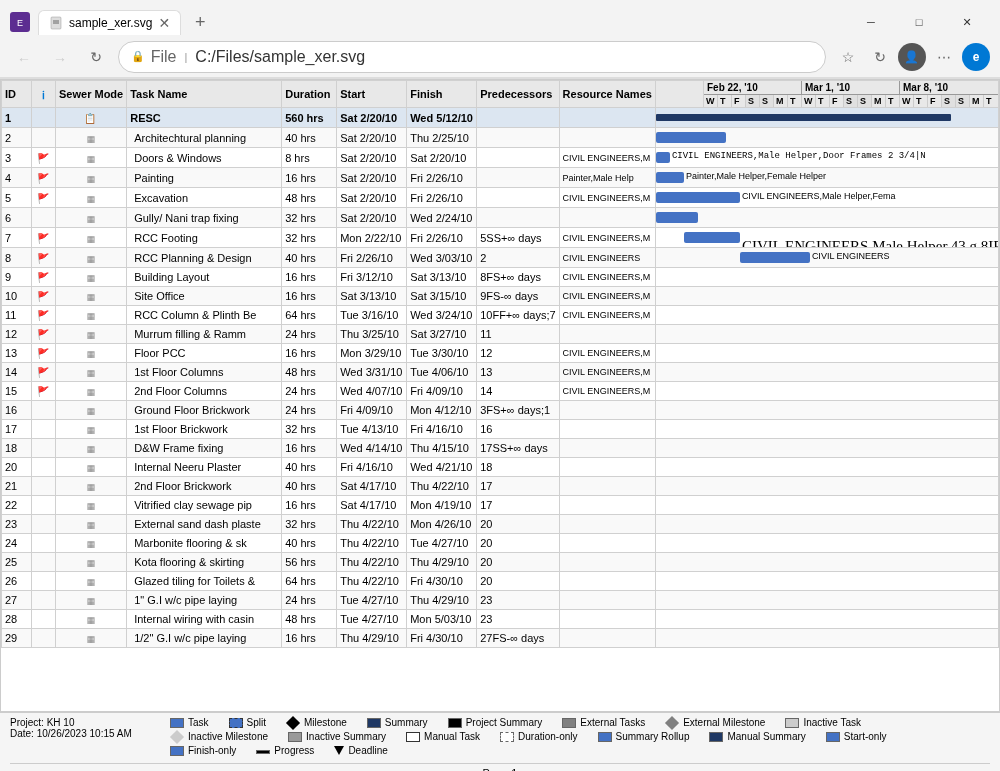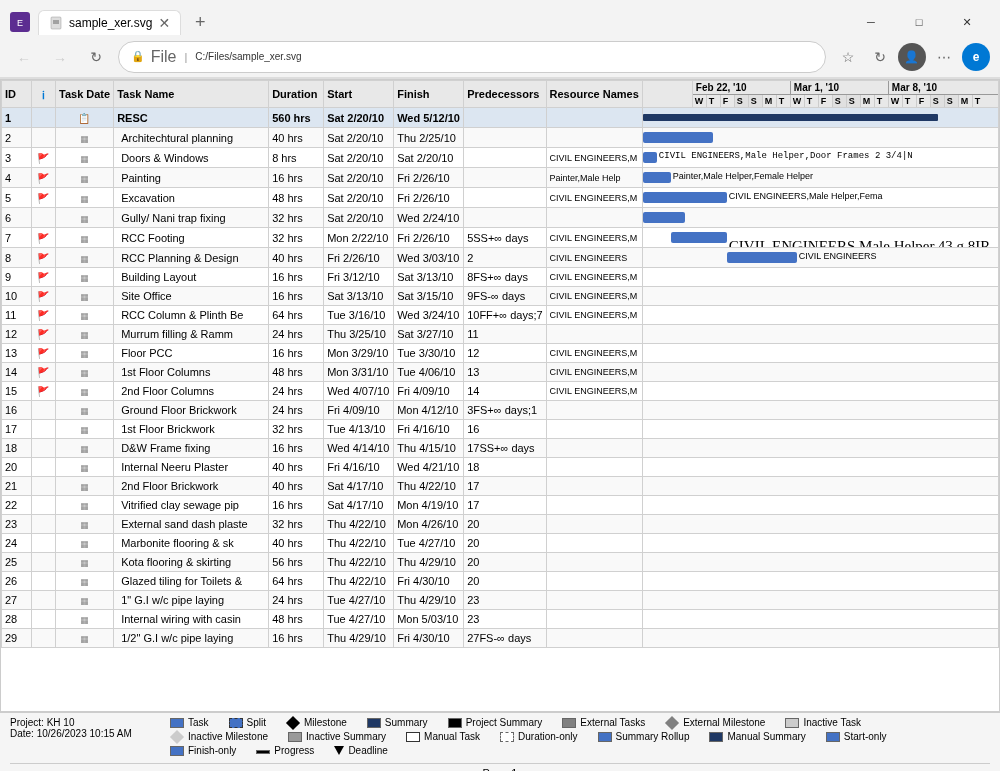--- a/index.html
+++ b/index.html
@@ -15,21 +15,21 @@
     .new-tab { font-size: 18px; color: #666; cursor: pointer; padding: 2px 6px; }
     .window-controls { display: flex; gap: 2px; }
     .win-btn { width: 46px; height: 30px; display: flex; align-items: center; justify-content: center; font-size: 11px; cursor: pointer; color: #333; }
 
     .address-bar { display: flex; align-items: center; gap: 8px; padding: 6px 10px 6px; background: #f3f3f3; border-bottom: 1px solid #ddd; height: 42px; }
     .nav-btn { width: 28px; height: 28px; display: flex; align-items: center; justify-content: center; border-radius: 50%; cursor: pointer; color: #666; font-size: 14px; }
     .nav-btn.disabled { color: #ccc; cursor: default; }
     .address-field { flex: 1; background: white; border: 1px solid #ccc; border-radius: 16px; padding: 4px 12px; display: flex; align-items: center; gap: 6px; height: 32px; }
     .address-lock { color: #666; font-size: 11px; }
     .address-file { color: #666; font-size: 16px; }
-    .address-text { font-size: 10px; color: #333; flex: 1; }
+    .address-text { font-size: 16px; color: #333; flex: 1; }
     .address-actions { display: flex; gap: 4px; }
     .addr-icon { width: 28px; height: 28px; display: flex; align-items: center; justify-content: center; border-radius: 50%; cursor: pointer; color: #666; font-size: 14px; }
     .profile-icon { width: 28px; height: 28px; border-radius: 50%; background: #555; display: flex; align-items: center; justify-content: center; color: white; font-size: 12px; }
     .edge-logo { width: 28px; height: 28px; background: #0078d4; border-radius: 50%; display: flex; align-items: center; justify-content: center; color: white; font-size: 12px; font-weight: bold; }
 
     
     .main-content { background: white; border: 1px solid #ccc; margin: 0; height: calc(771px - 78px - 60px); overflow: hidden; }
 
     
     .gantt-container { width: 100%; height: 100%; overflow: hidden; }
@@ -118,21 +118,21 @@
 <div class="main-content">
   <div class="gantt-container">
     <div style="overflow:auto; height:calc(771px - 78px - 62px);">
       <table>
         <thead>
           <tr>
             <th class="col-id">ID</th>
             <th class="col-info">
               <span style="color:#0078d4;">ℹ</span>
             </th>
-            <th class="col-mode">Task Date</th>
+            <th class="col-mode">Sewer Mode</th>
             <th class="col-name">Task Name</th>
             <th class="col-dur">Duration</th>
             <th class="col-start">Start</th>
             <th class="col-finish">Finish</th>
             <th class="col-pred">Predecessors</th>
             <th class="col-res">Resource Names</th>
             <th style="width:50px;"></th>
             <th style="min-width:230px; background:#e8e8e8; padding:0;" colspan="3">
               <div style="display:flex; flex-direction:column;">
                 <div style="display:flex; border-bottom:1px solid #999; font-size:10px; font-weight:bold;">
@@ -424,21 +424,21 @@
           <tr>
             <td class="col-id">14</td>
             <td class="col-info icon-cell">
               <span style="color:red;font-size:10px;">🚩</span>
             </td>
             <td class="col-mode icon-cell">
               <span style="color:#888; font-size:9px;">▦</span>
             </td>
             <td class="col-name indent-1">1st Floor Columns</td>
             <td class="col-dur">48 hrs</td>
-            <td class="col-start">Mon 3/31/10</td>
+            <td class="col-start">Wed 3/31/10</td>
             <td class="col-finish">Tue 4/06/10</td>
             <td class="col-pred">13</td>
             <td class="col-res" style="font-size:9px;">CIVIL ENGINEERS,M</td>
             <td colspan="4" style="padding:0;"></td>
           </tr>
 
           <tr>
             <td class="col-id">15</td>
             <td class="col-info icon-cell">
               <span style="color:red;font-size:10px;">🚩</span>

